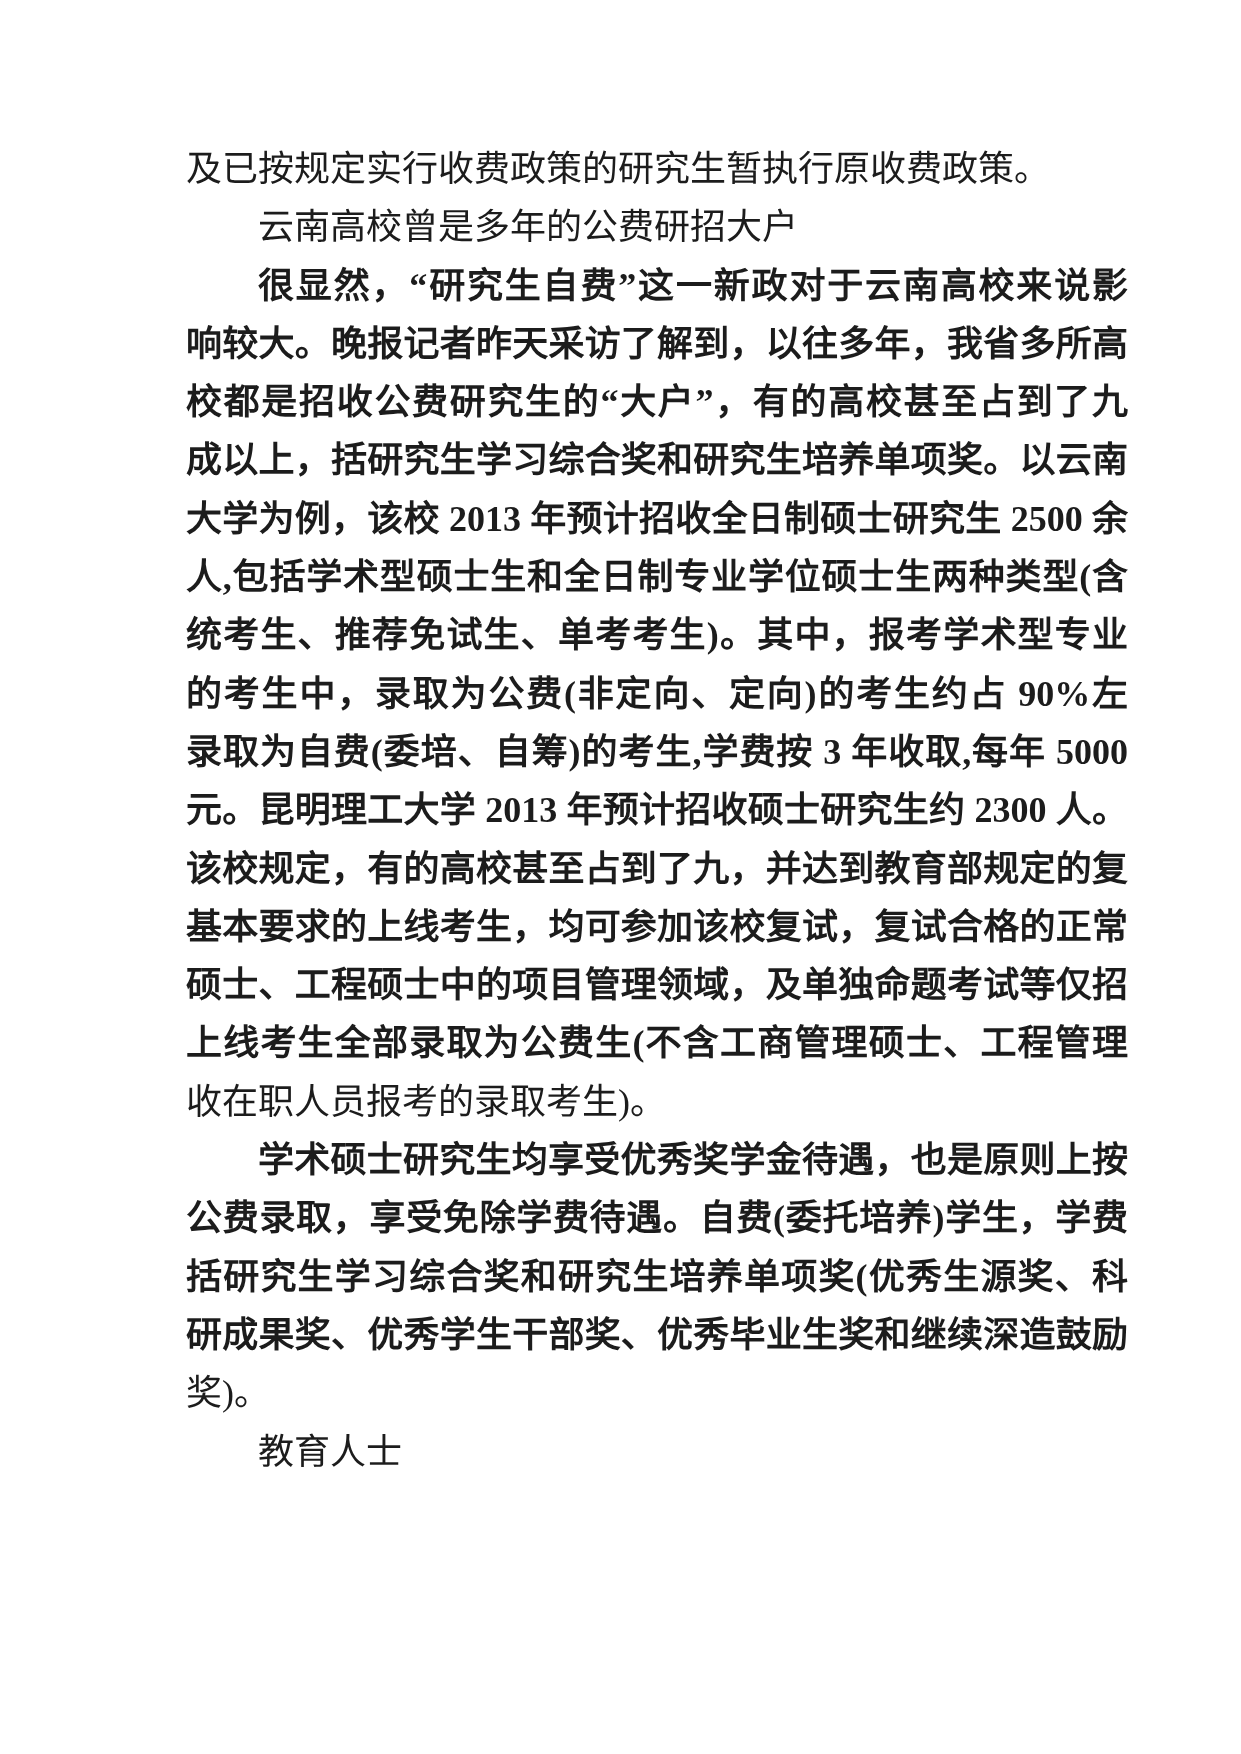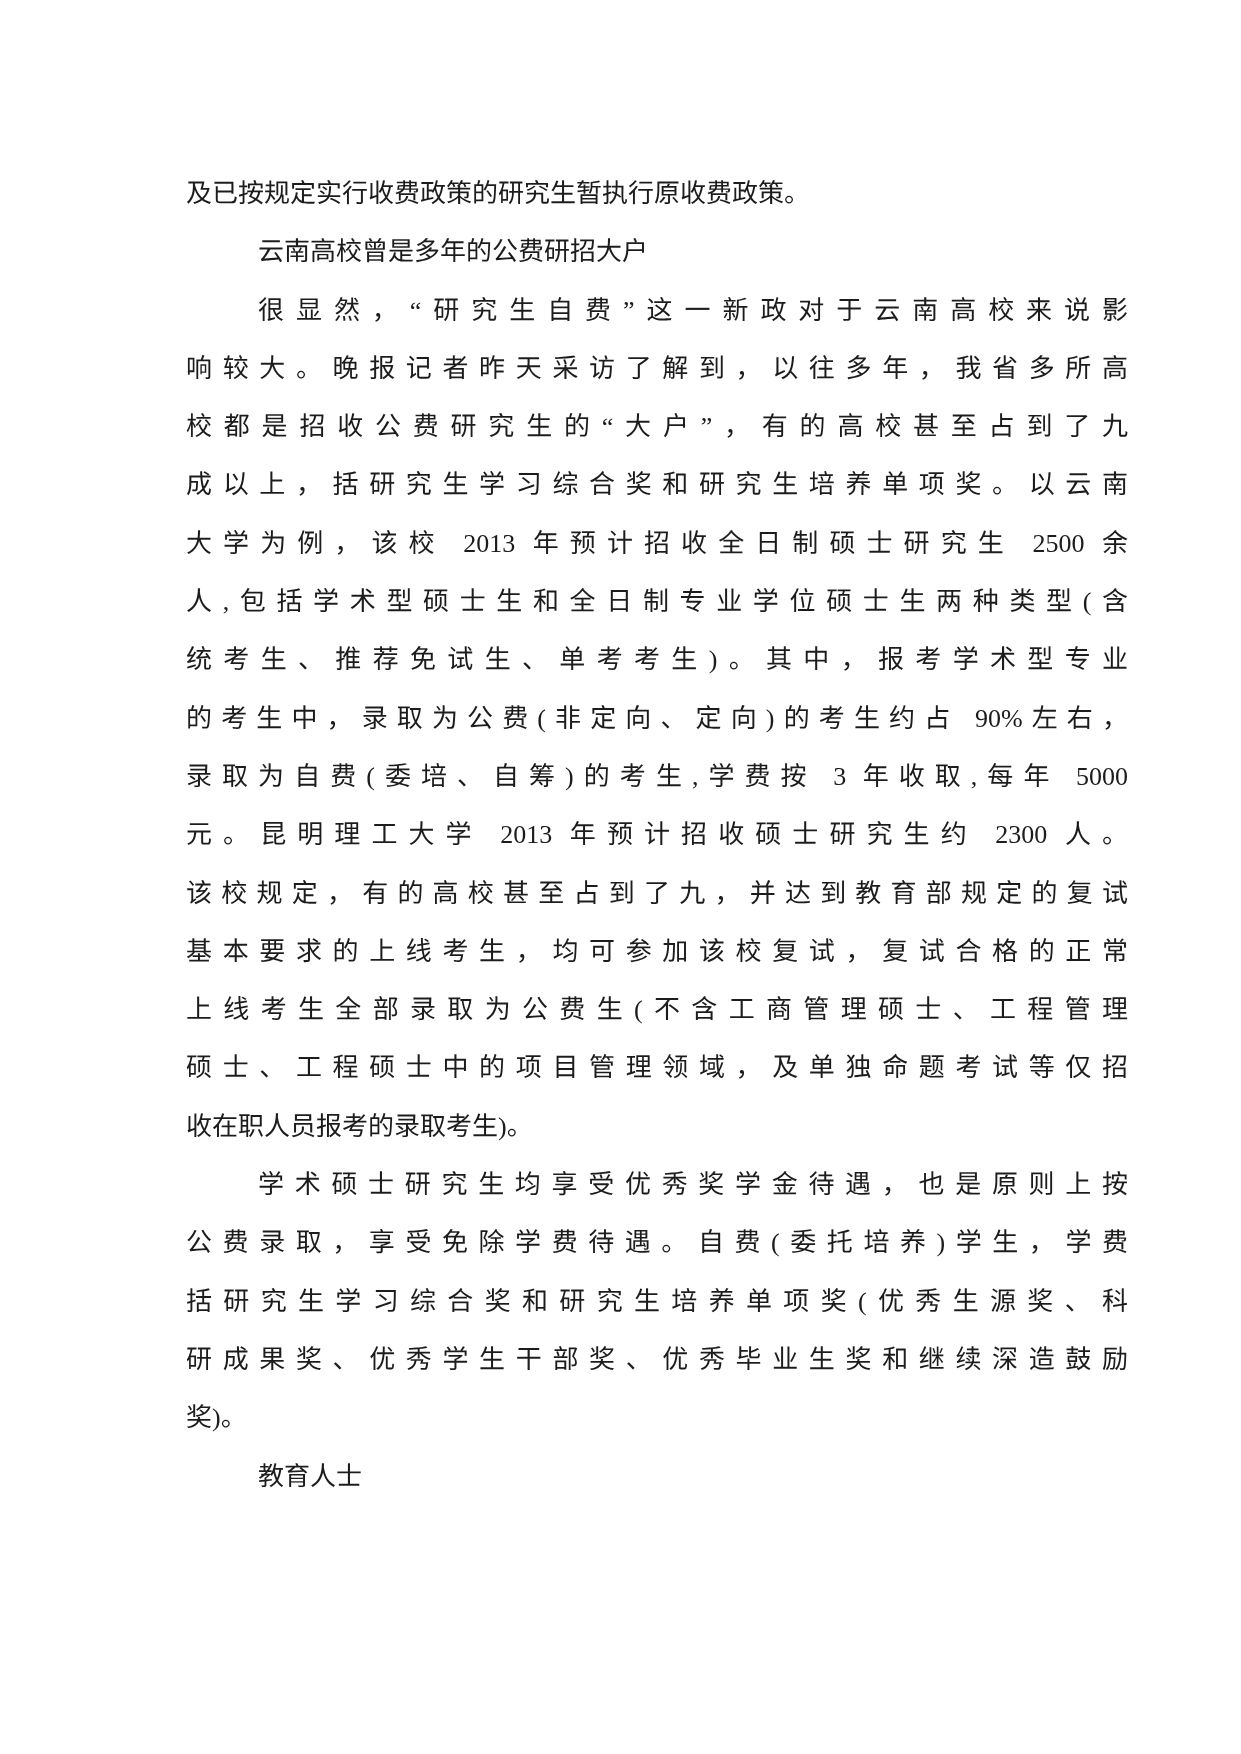--- a/index.html
+++ b/index.html
@@ -12,36 +12,37 @@
     font-family: "Liberation Serif", "DejaVu Serif", serif;
   }
   .page {
     position: absolute;
     inset: 0;
     background: #ffffff;
   }
   .text-block {
     position: absolute;
     left: 186px;
-    top: 165px;
+    top: 140px;
     width: 942px;
-    font-size: 26px;
+    font-size: 36px;
     line-height: 58.3px;
     color: #1c1c1c;
     letter-spacing: 0;
   }
   .line {
     height: 58.3px;
     overflow: hidden;
     text-align: left;
     text-align-last: left;
   }
   .line.just {
     text-align: justify;
     text-align-last: justify;
+    font-weight: bold;
   }
   .line.indent {
     text-indent: 72px;
     text-align: center;
   }
 </style>
 </head>
 <body>
 
 <div class="page">
@@ -53,22 +54,22 @@
       <div class="line just">校都是招收公费研究生的“大户”，有的高校甚至占到了九</div>
       <div class="line just">成以上，括研究生学习综合奖和研究生培养单项奖。以云南</div>
       <div class="line just">大学为例，该校 2013 年预计招收全日制硕士研究生 2500 余</div>
       <div class="line just">人,包括学术型硕士生和全日制专业学位硕士生两种类型(含</div>
       <div class="line just">统考生、推荐免试生、单考考生)。其中，报考学术型专业</div>
       <div class="line just">的考生中，录取为公费(非定向、定向)的考生约占 90%左右，</div>
       <div class="line just">录取为自费(委培、自筹)的考生,学费按 3 年收取,每年 5000</div>
       <div class="line just">元。昆明理工大学 2013 年预计招收硕士研究生约 2300 人。</div>
       <div class="line just">该校规定，有的高校甚至占到了九，并达到教育部规定的复试</div>
       <div class="line just">基本要求的上线考生，均可参加该校复试，复试合格的正常</div>
+      <div class="line just">硕士、工程硕士中的项目管理领域，及单独命题考试等仅招</div>
       <div class="line just">上线考生全部录取为公费生(不含工商管理硕士、工程管理</div>
-      <div class="line just">硕士、工程硕士中的项目管理领域，及单独命题考试等仅招</div>
       <div class="line">收在职人员报考的录取考生)。</div>
       <div class="line indent just">学术硕士研究生均享受优秀奖学金待遇，也是原则上按</div>
       <div class="line just">公费录取，享受免除学费待遇。自费(委托培养)学生，学费</div>
       <div class="line just">括研究生学习综合奖和研究生培养单项奖(优秀生源奖、科</div>
       <div class="line just">研成果奖、优秀学生干部奖、优秀毕业生奖和继续深造鼓励</div>
       <div class="line">奖)。</div>
       <div class="line indent">教育人士</div>
     </div>
 </div>
 

